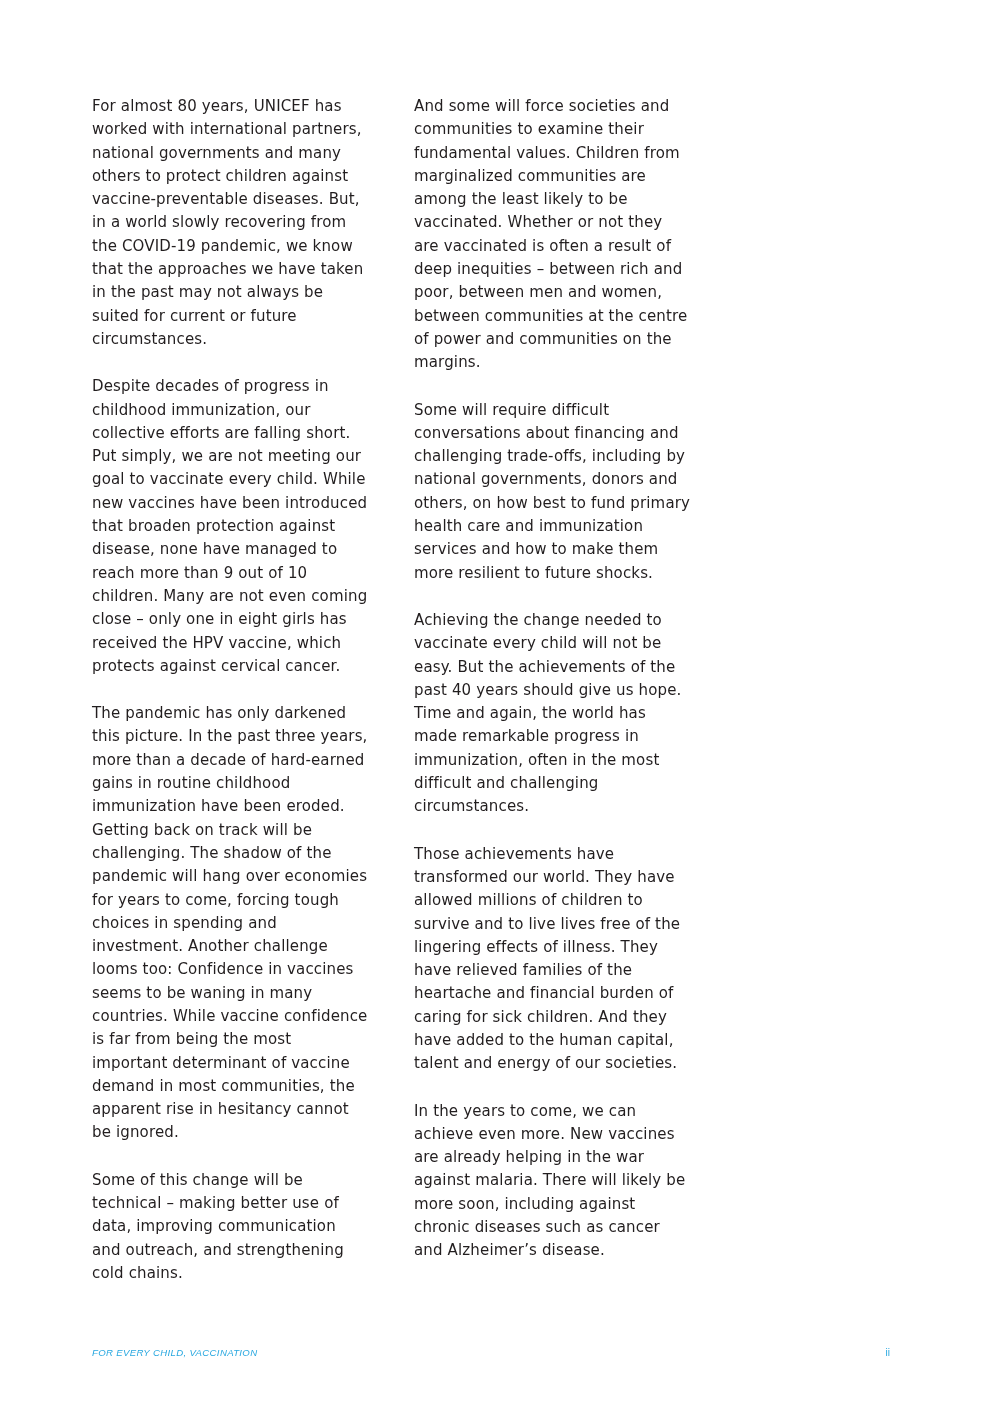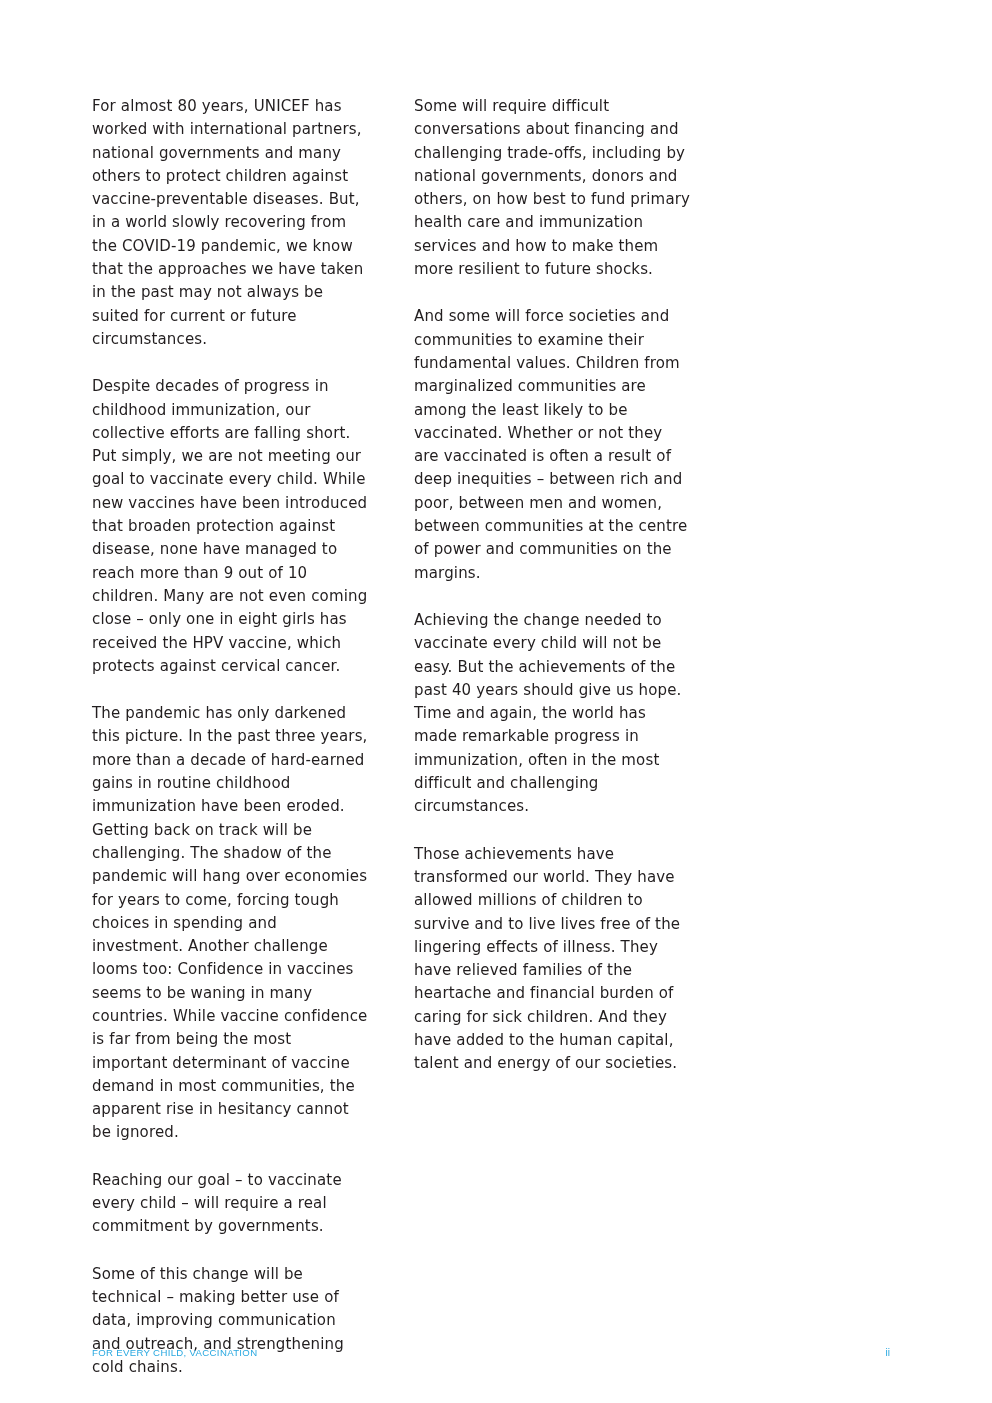--- a/index.html
+++ b/index.html
@@ -55,20 +55,21 @@
   }
   .footer-title {
     position: absolute;
     left: 0;
     top: 0;
     font-size: 9.6px;
     letter-spacing: 0.035em;
     color: #29a8e0;
     font-family: "Liberation Sans", sans-serif;
     font-weight: 400;
+    font-style: italic;
   }
   .footer-page {
     position: absolute;
     right: 10px;
     top: 0;
     font-size: 10px;
     color: #29a8e0;
     font-family: "Liberation Sans", sans-serif;
   }
 </style>
@@ -76,29 +77,29 @@
 <body>
 
 <div class="page">
 
   <div class="columns">
 
     <div class="col">
       <p>For almost 80 years, UNICEF has worked with international partners, national governments and many others to protect children against vaccine-preventable diseases. But, in a world slowly recovering from the COVID-19 pandemic, we know that the approaches we have taken in the past may not always be suited for current or future circumstances.</p>
       <p>Despite decades of progress in childhood immunization, our collective efforts are falling short. Put simply, we are not meeting our goal to vaccinate every child. While new vaccines have been introduced that broaden protection against disease, none have managed to reach more than 9 out of 10 children. Many are not even coming close – only one in eight girls has received the HPV vaccine, which protects against cervical cancer.</p>
       <p>The pandemic has only darkened this picture. In the past three years, more than a decade of hard-earned gains in routine childhood immunization have been eroded. Getting back on track will be challenging. The shadow of the pandemic will hang over economies for years to come, forcing tough choices in spending and investment. Another challenge looms too: Confidence in vaccines seems to be waning in many countries. While vaccine confidence is far from being the most important determinant of vaccine demand in most communities, the apparent rise in hesitancy cannot be ignored.</p>
-      <p>Reaching our goal – to vaccinate every child – will require a real commitment by governments.</p>
       <p>Some of this change will be technical – making better use of data, improving communication and outreach, and strengthening cold chains.</p>
     </div>
 
     <div class="col">
+      <p>And some will force societies and communities to examine their fundamental values. Children from marginalized communities are among the least likely to be vaccinated. Whether or not they are vaccinated is often a result of deep inequities – between rich and poor, between men and women, between communities at the centre of power and communities on the margins.</p>
       <p>Some will require difficult conversations about financing and challenging trade-offs, including by national governments, donors and others, on how best to fund primary health care and immunization services and how to make them more resilient to future shocks.</p>
-      <p>And some will force societies and communities to examine their fundamental values. Children from marginalized communities are among the least likely to be vaccinated. Whether or not they are vaccinated is often a result of deep inequities – between rich and poor, between men and women, between communities at the centre of power and communities on the margins.</p>
       <p>Achieving the change needed to vaccinate every child will not be easy. But the achievements of the past 40 years should give us hope. Time and again, the world has made remarkable progress in immunization, often in the most difficult and challenging circumstances.</p>
       <p>Those achievements have transformed our world. They have allowed millions of children to survive and to live lives free of the lingering effects of illness. They have relieved families of the heartache and financial burden of caring for sick children. And they have added to the human capital, talent and energy of our societies.</p>
+      <p>In the years to come, we can achieve even more. New vaccines are already helping in the war against malaria. There will likely be more soon, including against chronic diseases such as cancer and Alzheimer’s disease.</p>
     </div>
 
   </div>
 
   <div class="footer">
     <div class="footer-title">FOR EVERY CHILD, VACCINATION</div>
     <div class="footer-page">ii</div>
   </div>
 
 </div>

